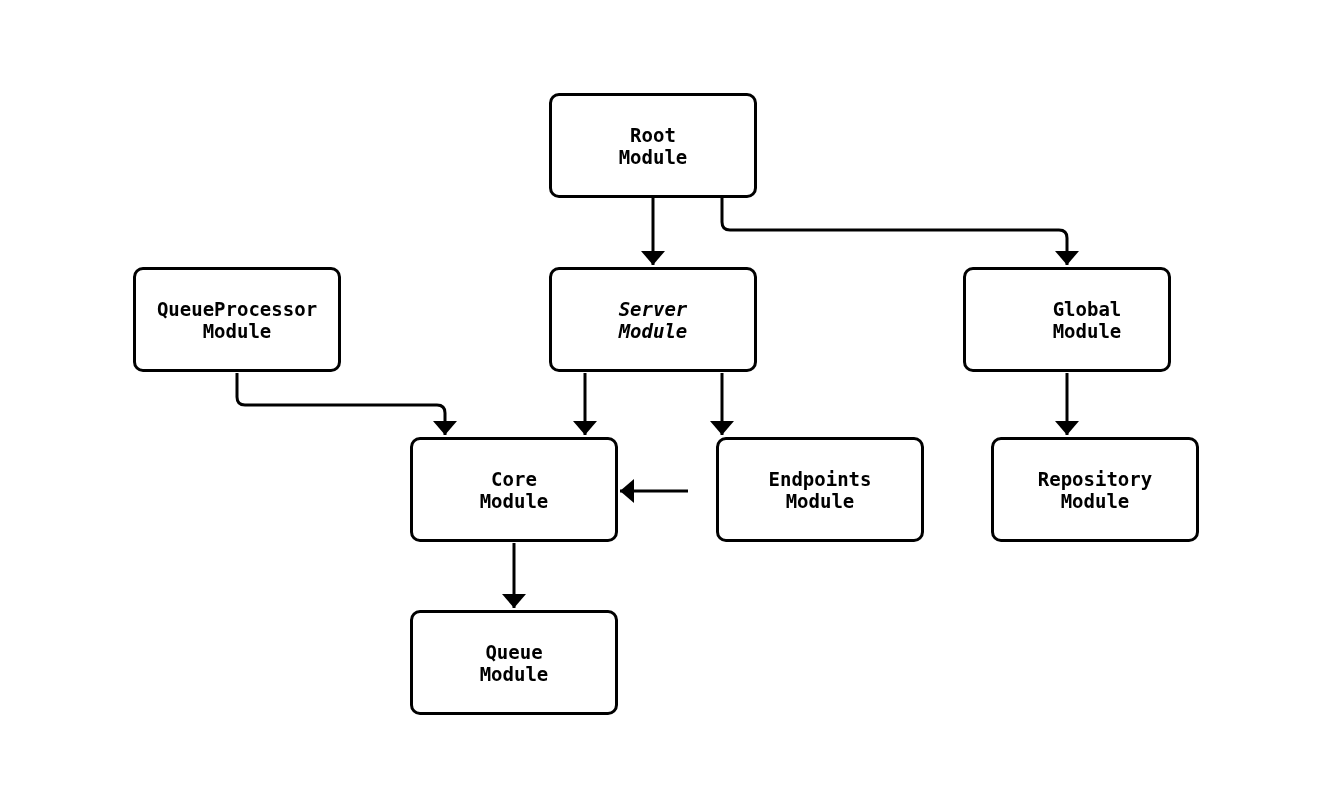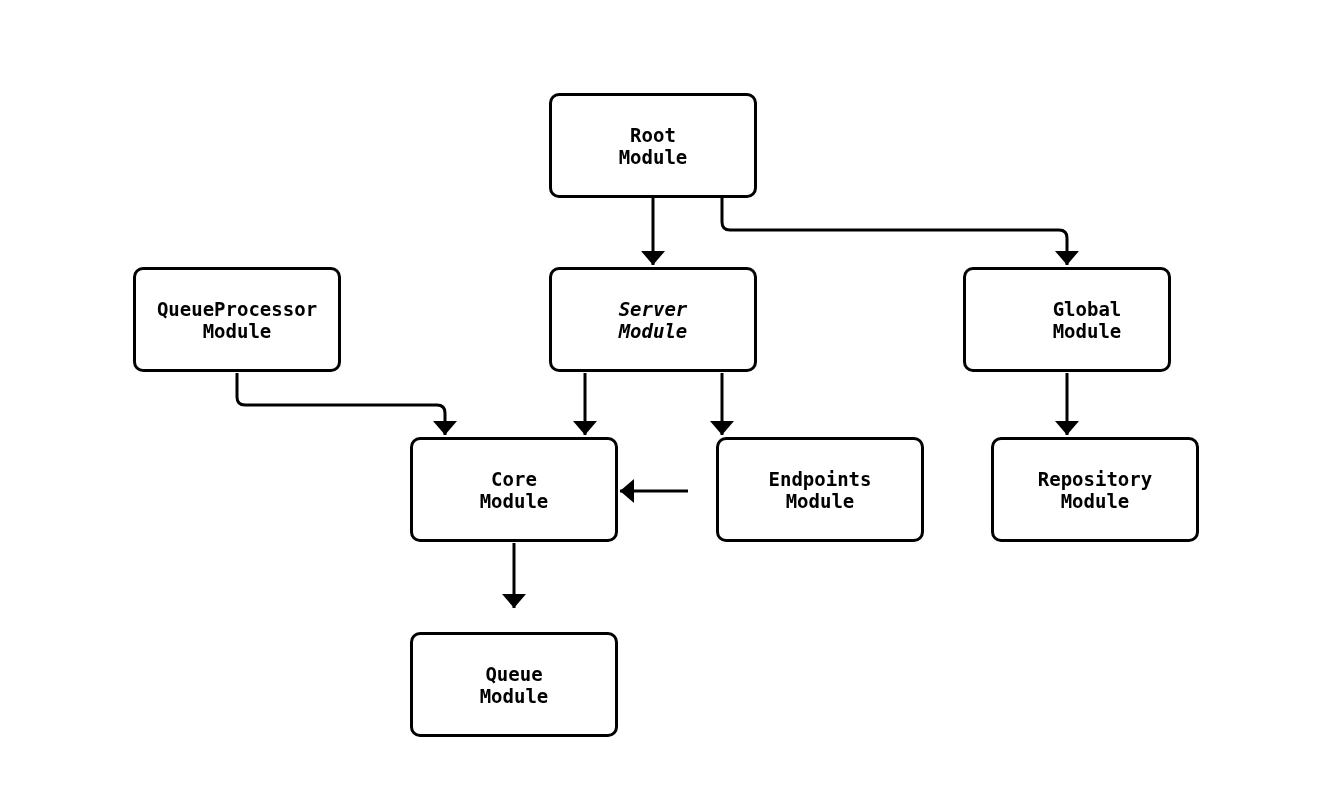--- a/index.html
+++ b/index.html
@@ -97,18 +97,18 @@
   <div class="node" style="left:716px; top:437px;">
     <span class="node-label">Endpoints
 Module</span>
   </div>
 
   <div class="node" style="left:963px; top:437px;margin-left:28px;">
     <span class="node-label">Repository
 Module</span>
   </div>
 
-  <div class="node" style="left:410px; top:632px;">
+  <div class="node" style="left:410px; top:610px;">
     <span class="node-label">Queue
 Module</span>
   </div>
 
 </div>
 
 </body></html>

